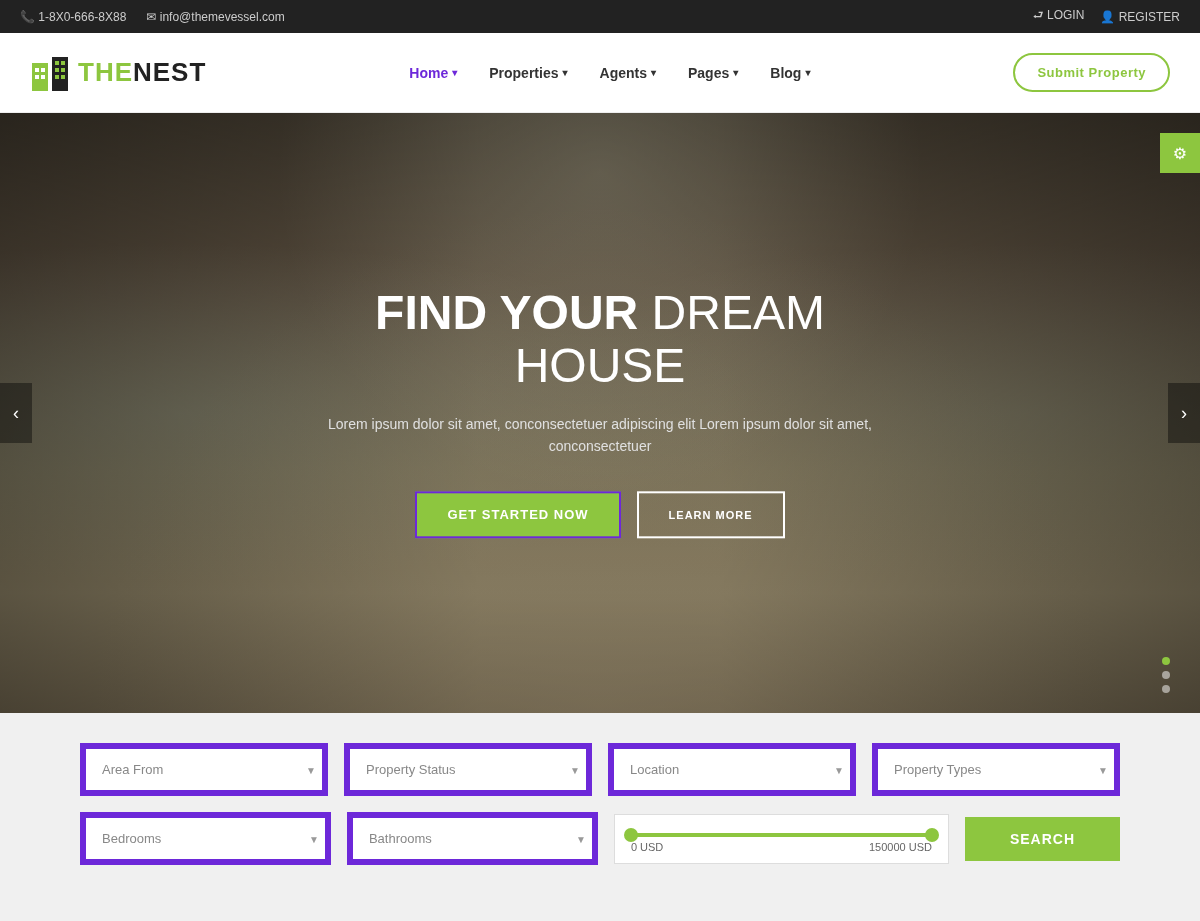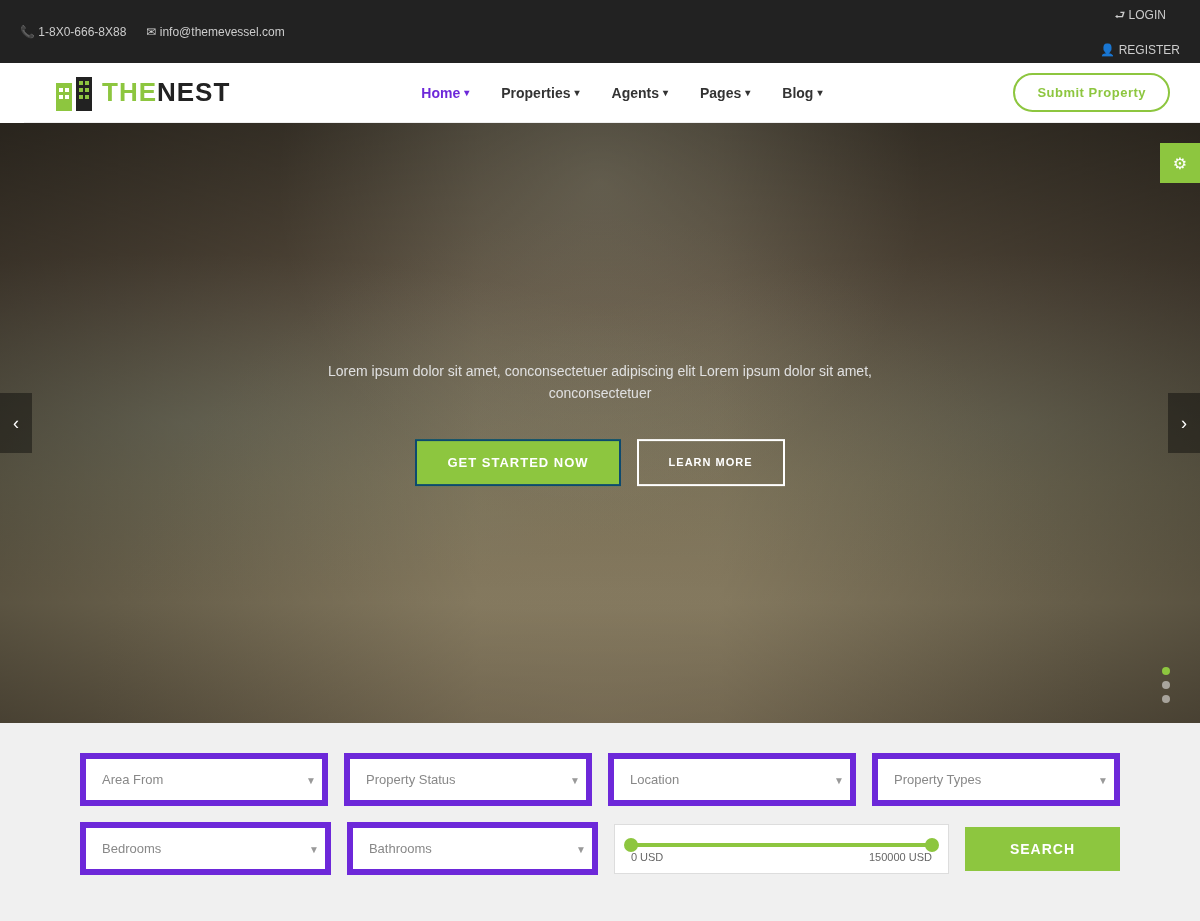--- a/index.html
+++ b/index.html
@@ -9,33 +9,32 @@
     .topbar {
       background: #222;
       color: #ccc;
       font-size: 12px;
       padding: 6px 20px;
       display: flex;
       justify-content: space-between;
       align-items: center;
     }
     .topbar-left { display: flex; gap: 20px; align-items: center; }
-    .topbar-right { display: flex; gap: 16px; align-items: center; flex-direction: column; }
+    .topbar-right { display: flex; gap: 16px; align-items: center; }
     .topbar a { color: #ccc; text-decoration: none; font-size: 12px; }
 
     
     .header {
       background: #fff;
       display: flex;
       align-items: center;
       justify-content: space-between;
       padding: 0 30px;
-      height: 60px;
+      height: 80px;
       border-bottom: 1px solid #eee;
-      margin-left: 24px;
     }
     .logo {
       display: flex;
       align-items: center;
       gap: 8px;
     }
     .logo-icon {
       width: 40px;
       height: 40px;
     }
@@ -137,21 +136,21 @@
     .hero-subtitle {
       font-size: 14px;
       line-height: 1.6;
       color: #e0e0e0;
       margin-bottom: 34px;
     }
     .hero-buttons { display: flex; gap: 16px; justify-content: center; }
     .btn-primary {
       background: #8dc63f;
       color: #fff;
-      border: 2px solid #0c4a6e;
+      border: 2px solid #6d28d9;
       padding: 14px 30px;
       font-size: 13px;
       font-weight: 700;
       letter-spacing: 1px;
       cursor: pointer;
       text-transform: uppercase;
     }
     .btn-outline {
       background: transparent;
       color: #fff;
@@ -401,20 +400,24 @@
     <span>›</span>
   </div>
 
   <div class="carousel-dots">
     <div class="dot active"></div>
     <div class="dot"></div>
     <div class="dot"></div>
   </div>
 
   <div class="hero-content">
+    <h1 class="hero-title">
+      <span style="font-weight:900;">FIND YOUR</span>
+      <span style="font-weight:300;"> <span>DREAM HOUSE</span></span>
+    </h1>
     <p class="hero-subtitle">Lorem ipsum dolor sit amet, conconsectetuer adipiscing elit Lorem ipsum dolor sit amet, conconsectetuer</p>
     <div class="hero-buttons">
       <button class="btn-primary">GET STARTED NOW</button>
       <button class="btn-outline">LEARN MORE</button>
     </div>
   </div>
 </div>
 
 <div class="search-section">
 

